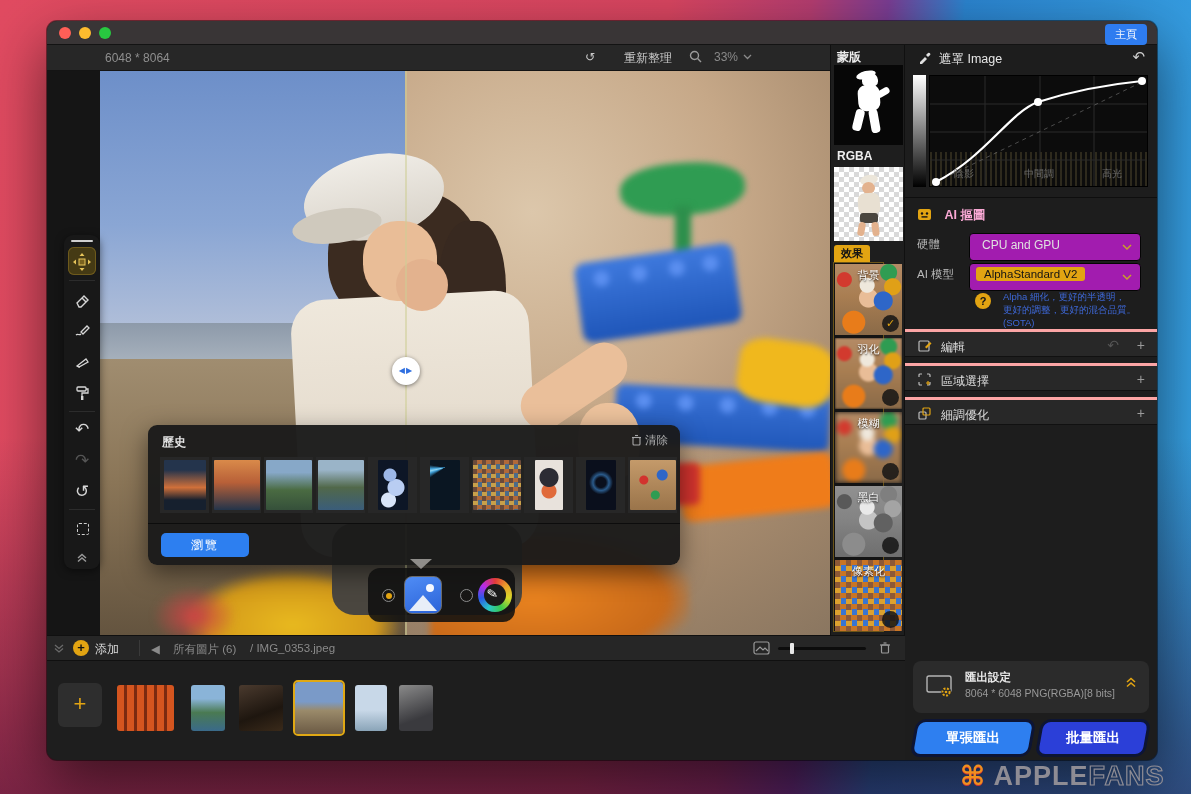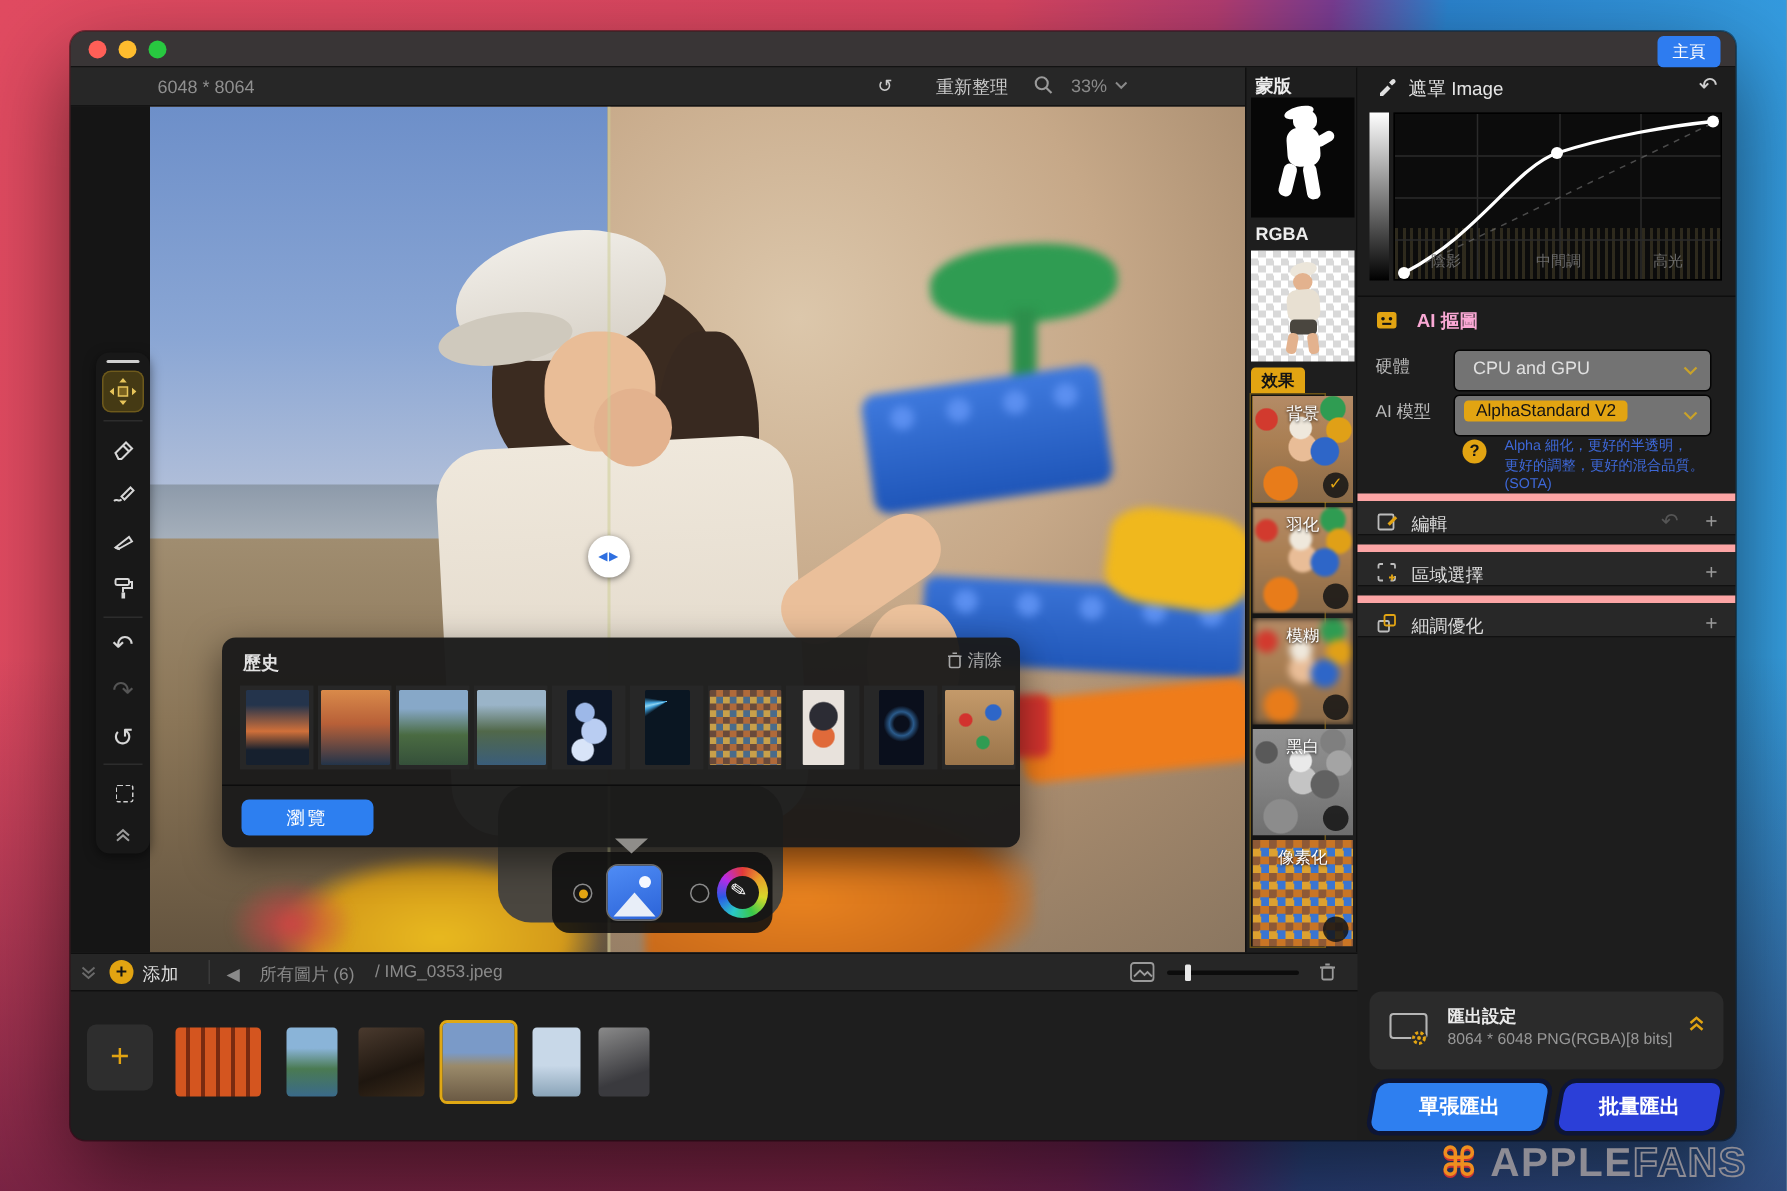--- a/index.html
+++ b/index.html
@@ -141,27 +141,27 @@
   #gradbar { left:0; top:2px; width:13px; height:112px; background:linear-gradient(180deg,#fff,#000); }
   #plot { left:16px; top:2px; width:219px; height:112px; background:#0c0c0c; border:1px solid #000;
           overflow:hidden; }
   #plot .hist { position:absolute; left:0; bottom:0; width:100%; height:34px; opacity:.18;
           background:repeating-linear-gradient(90deg,#c8b26a 0 2px,transparent 2px 5px); }
   .tickl { position:absolute; bottom:5px; color:#6a6a6a; font-size:10px; }
   #ai-divider { left:0; top:152px; width:252px; height:1px; background:#0e0e0e; }
   .row-label { color:#b9b9b9; font-size:11.5px; }
   #ai-head { left:12px; top:160px; }
   #ai-title { color:#f9a8d4; font-size:12.5px; font-weight:bold; }
-  .selbox { position:absolute; left:64px; width:172px; height:28px; background:#737373; border-radius:4px; border:1px solid #050505; color:#e0e0e0; font-size:12px; }
+  .selbox { position:absolute; left:64px; width:172px; height:28px; background:#a21caf; border-radius:4px; border:1px solid #050505; color:#e0e0e0; font-size:12px; }
   .selbox .val { position:absolute; left:12px; top:4px; }
   .selbox .chev { position:absolute; right:8px; top:6px; }
   .badge { position:absolute; left:6px; top:3px; background:#e2a412; color:#141414; border-radius:3px; padding:1px 8px; font-size:11.5px; }
   #qmark { left:70px; top:248px; width:16px; height:16px; background:#e2a412; color:#141414; border-radius:50%; font-size:11px; font-weight:bold; text-align:center; line-height:16px; }
   .note { position:absolute; left:98px; color:#3e68d8; font-size:9.5px; }
-  .sec { position:absolute; left:0; width:252px; height:28px; background:#282828; border-top:5px solid #fca5a5; border-bottom:1px solid #111; }
+  .sec { position:absolute; left:0; width:252px; height:28px; background:#282828; border-top:3px solid #fca5a5; border-bottom:1px solid #111; }
   .sec .lbl { position:absolute; left:36px; top:7px; color:#dcdcdc; font-size:12px; }
   .sec .plus { position:absolute; right:12px; top:5px; color:#9a9a9a; font-size:14px; }
   .sec .icn { position:absolute; left:12px; top:6px; color:#bdbdbd; }
   .sec .undo2 { position:absolute; right:38px; top:5px; color:#555; font-size:14px; }
 
   
   #exp-card { left:8px; top:616px; width:236px; height:52px; background:#2b2b2b; border-radius:8px;padding-left:20px; }
   #exp-title { left:52px; top:9px; color:#eaeaea; font-size:11.5px; font-weight:bold; }
   #exp-sub { left:52px; top:26px; color:#989898; font-size:10.5px; }
   #exp-chev { right:12px; top:15px; color:#e2a412; font-size:12px; line-height:9px; text-align:center; }

